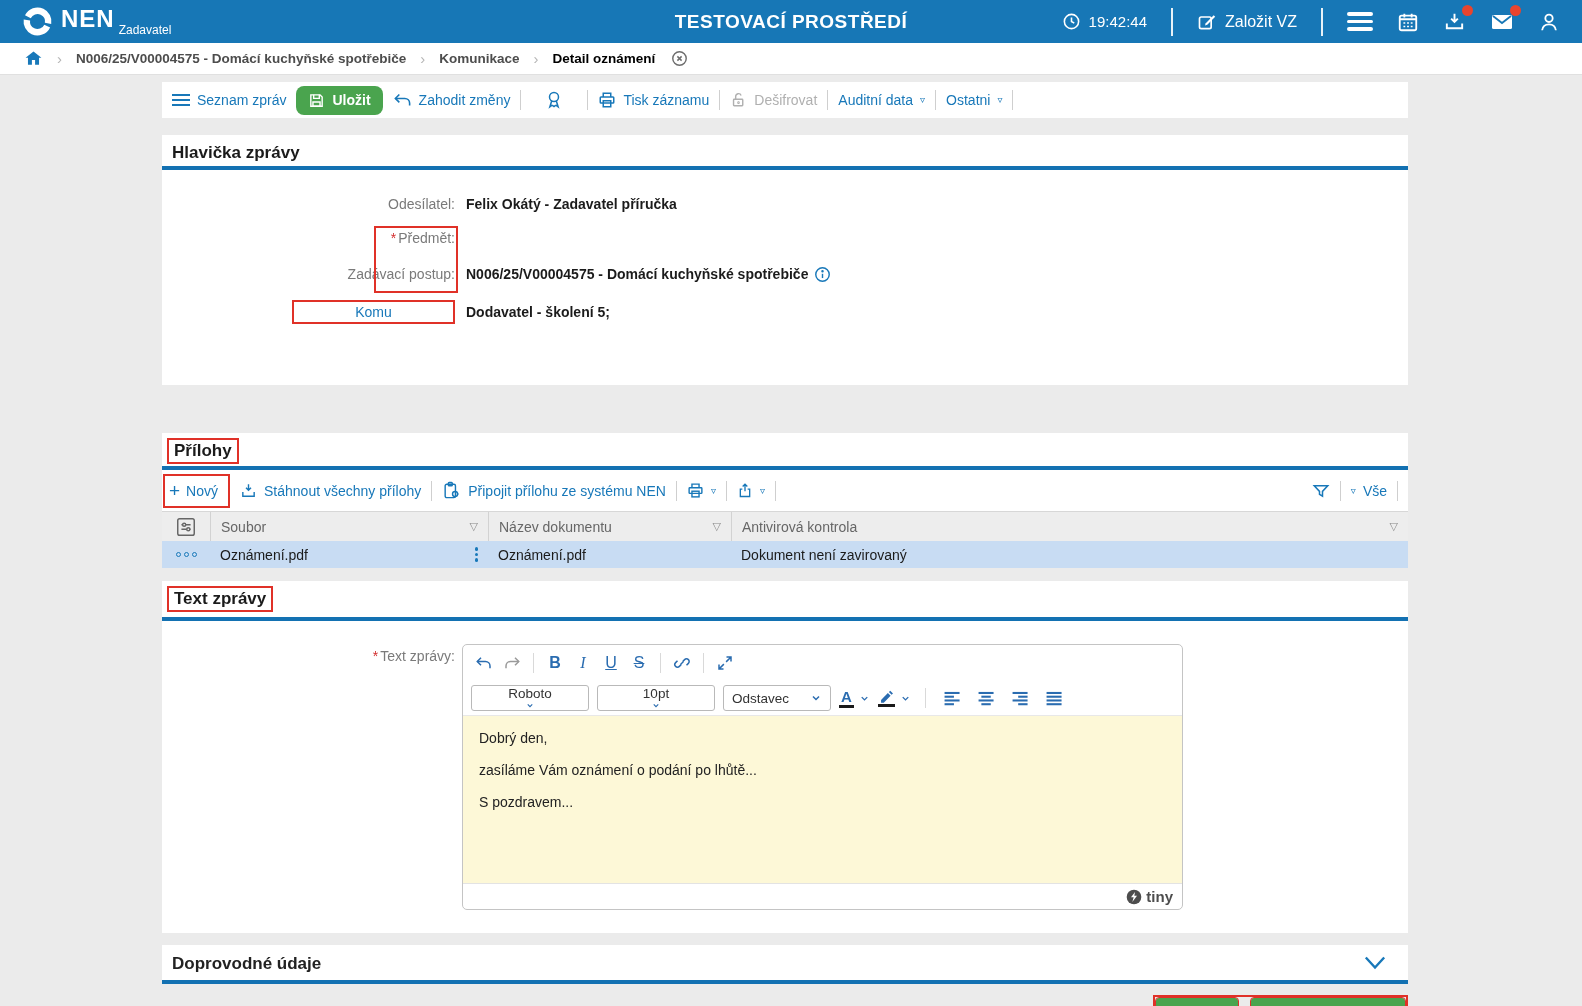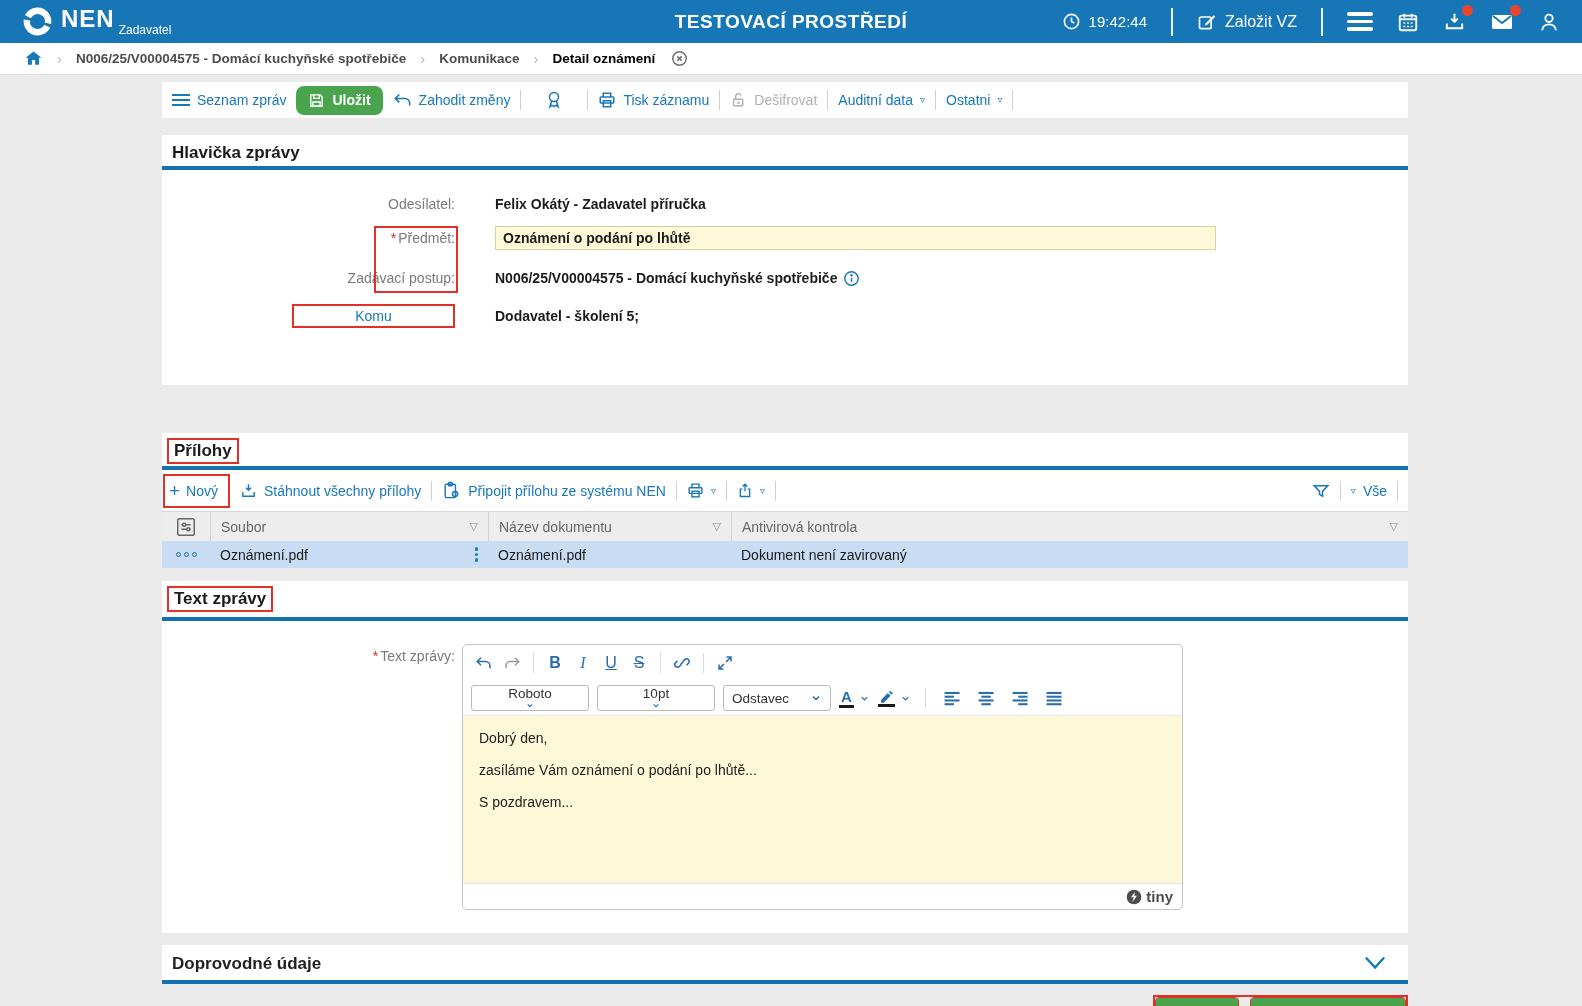--- a/index.html
+++ b/index.html
@@ -70,21 +70,21 @@
   
   .card { background:#fff; position:relative; }
   .section-head {
     height:35px; padding:8px 0 0 10px; font-size:17px; font-weight:bold; color:#1b1b1b;
     border-bottom:4px solid #1371b2;
   }
   .head-boxed { display:inline-block; border:2px solid #e03128; padding:1px 5px; margin:-3px 0 0 -5px; }
 
   
   .fields { padding-top:22px; }
-  .frow { display:flex; align-items:flex-start;gap:29px; }
+  .frow { display:flex; align-items:flex-start; }
   .flabel {
     width:293px; flex:none; text-align:right; font-size:14px; color:#7a7a7a; padding-top:4px;
   }
   .flabel .req { color:#d32f2f; margin-right:2px; }
   .fvalue { margin-left:11px; font-size:14px; font-weight:bold; color:#1b1b1b; padding-top:4px; }
   .yinput-wrap { position:relative; width:721px; }
   .yinput {
     width:721px; height:24px; background:#fdf8d7; border:1px solid #d8d2a2;
     font-size:14px; font-weight:bold; color:#1b1b1b; padding:0 26px 0 7px;
     font-family:"Liberation Sans", sans-serif;
@@ -333,23 +333,20 @@
     <div class="labels-redbox"></div>
     <div class="fields">
       <div class="frow" style="margin-bottom:14px;">
         <div class="flabel">Odesílatel:</div>
         <div class="fvalue">Felix Okátý - Zadavatel příručka</div>
       </div>
       <div class="frow" style="margin-bottom:16px;">
         <div class="flabel">
           <span class="req">*</span><span>Předmět:</span>
         </div>
-        <div class="fvalue" style="padding-top:0;">
-          <input class="yinput" readonly="" value="Oznámení o podání po lhůtě" style="">
-        </div>
       </div>
       <div class="frow" style="margin-bottom:17px;">
         <div class="flabel">Zadávací postup:</div>
         <div class="fvalue">
           <span>N006/25/V00004575 - Domácí kuchyňské spotřebiče</span><span class="info-i"><svg width="17" height="17" viewBox="0 0 24 24" fill="none" stroke="#1878b9" stroke-width="2">
                 <circle cx="12" cy="12" r="9.5"></circle>
                 <path d="M12 11v6"></path>
                 <circle cx="12" cy="7.5" r="0.8" fill="#1878b9"></circle>
               </svg></span>
         </div>

